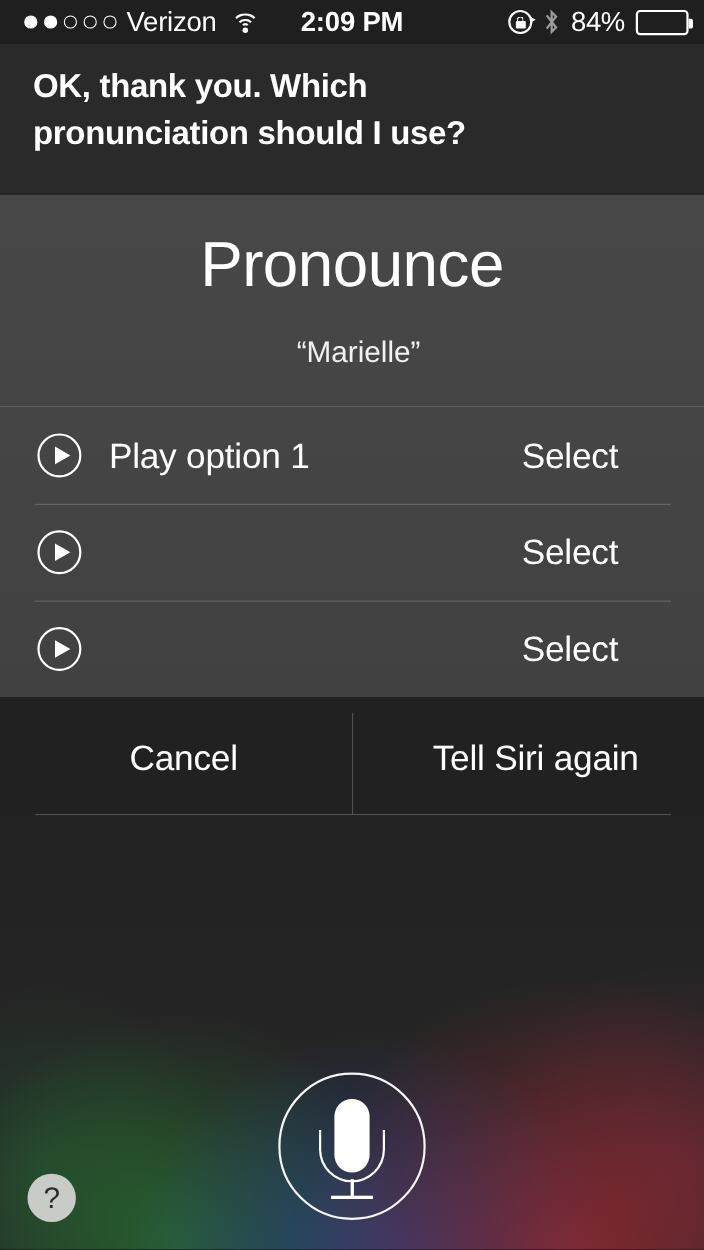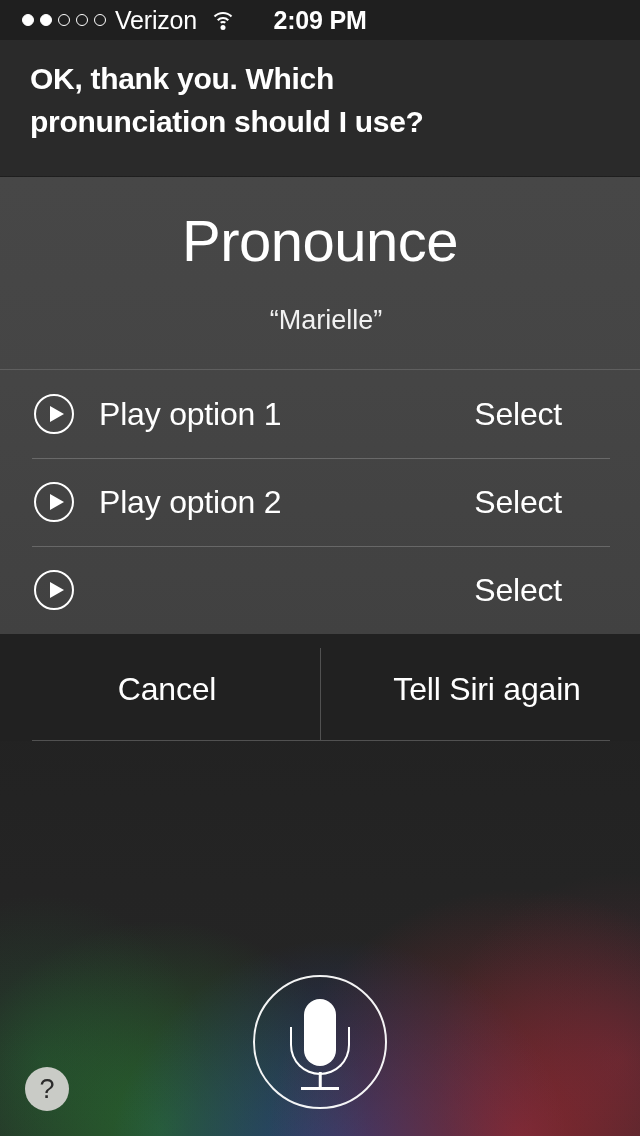--- a/index.html
+++ b/index.html
@@ -197,20 +197,38 @@
     <span class="wifi">
       <i class="a"></i>
         <i class="b"></i>
         <i class="c"></i>
         <span class="pt"></span>
     </span>
   </div>
 
   <div class="sb-center">2:09 PM</div>
 
+  <div class="sb-right">
+    <span class="rotlock">
+      <span class="ring"></span>
+        <span class="shackle"></span>
+        <span class="body"></span>
+        <span class="arrow"></span>
+    </span>
+    <span class="bt">
+      <svg width="15" height="24" viewBox="0 0 15 24">
+        <path d="M3 6 L11.5 17 L7.5 21 L7.5 3 L11.5 7 L3 18" fill="none" stroke="#b8b8b8" stroke-width="2" stroke-linejoin="miter" stroke-linecap="butt"></path>
+      </svg>
+    </span>
+    <span class="battpct">84%</span>
+    <span class="battery">
+      <span class="fill" style="width:84%"></span>
+      <span class="nub"></span>
+    </span>
+  </div>
 </div>
 
 <div id="reply">
   <div class="line">OK, thank you. Which</div>
   <div class="line">pronunciation should I use?</div>
 </div>
 
 <div id="card">
   <div id="card-header">
     <div class="card-title">Pronounce</div>
@@ -218,21 +236,20 @@
   </div>
 
   <div class="opt-row">
     <span class="play-icon"></span>
     <span class="opt-label">Play option 1</span>
     <span class="opt-action">Select</span>
   </div>
 
   <div class="opt-row">
     <span class="play-icon"></span>
-    <span class="opt-label">Play option 2</span>
     <span class="opt-action">Select</span>
   </div>
 
   <div class="opt-row">
     <span class="play-icon"></span>
     <span class="opt-action">Select</span>
   </div>
 </div>
 
 <div id="actions">

